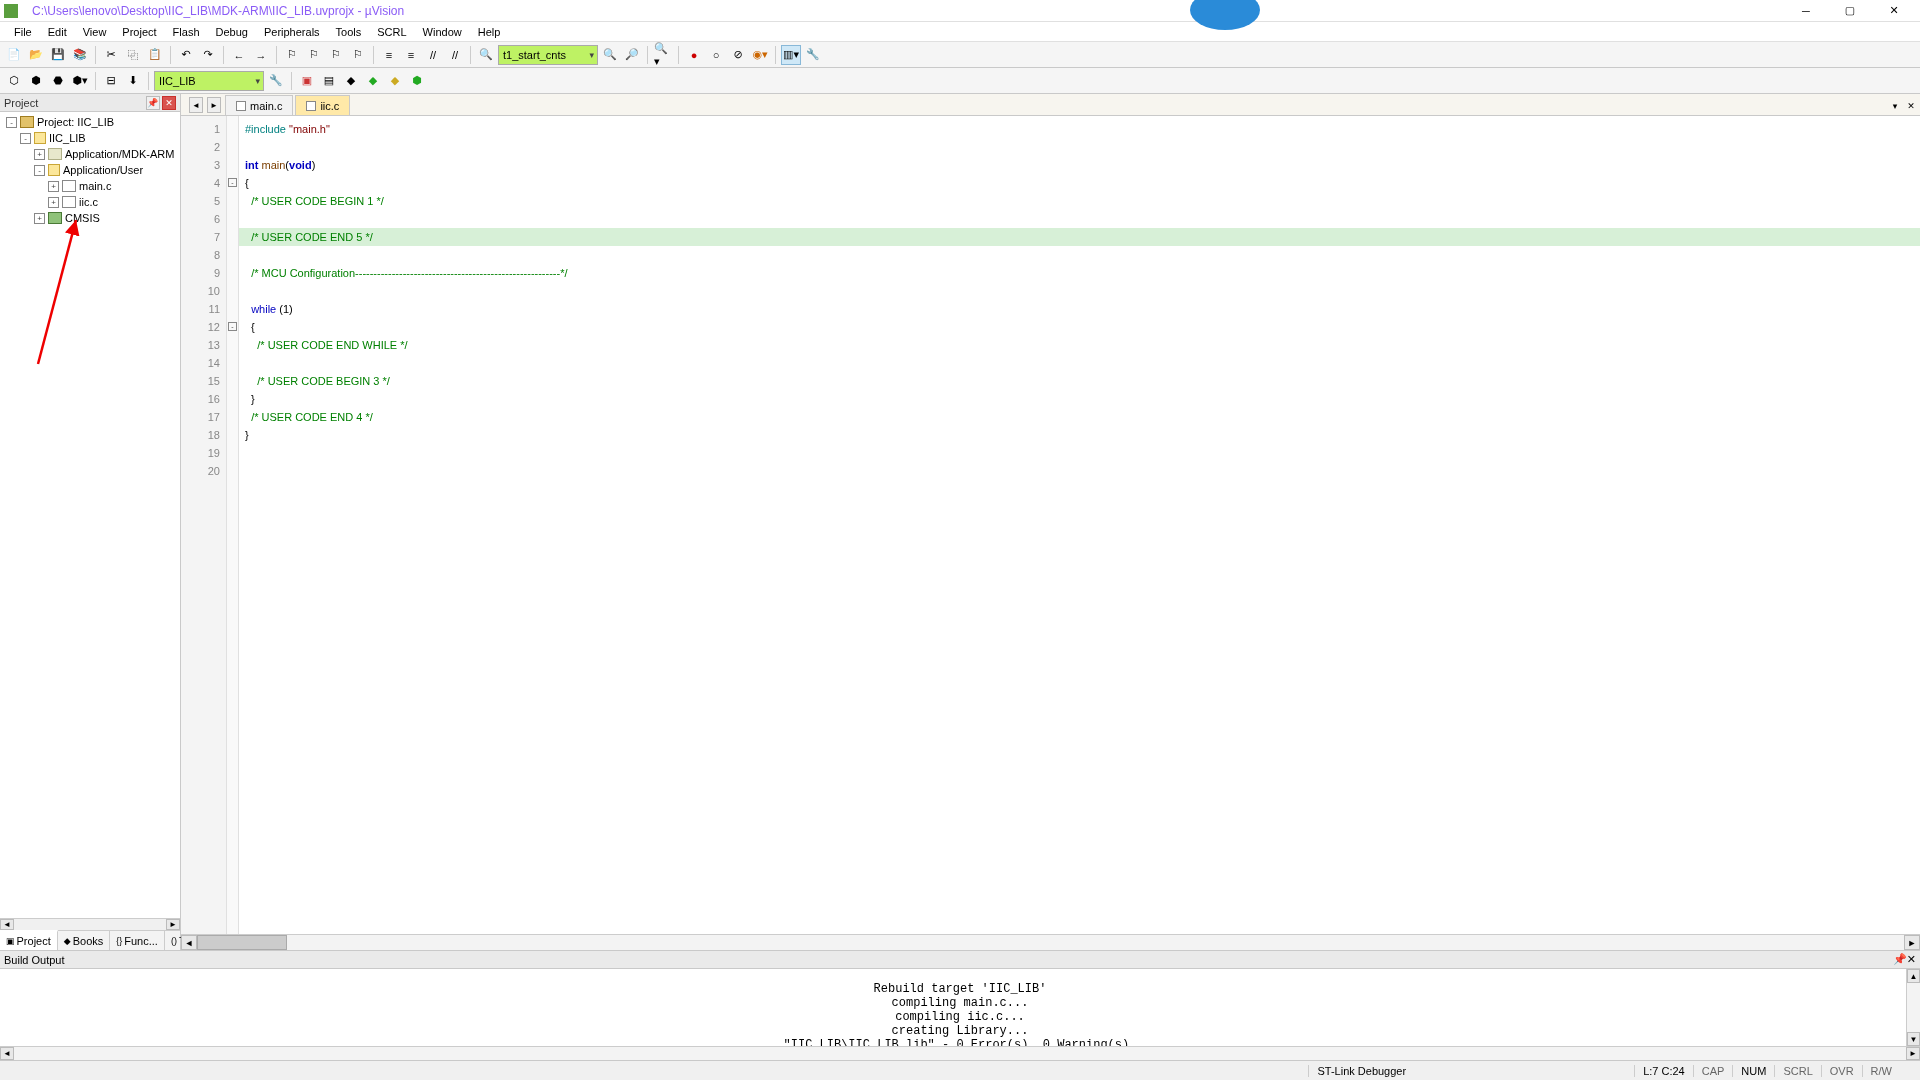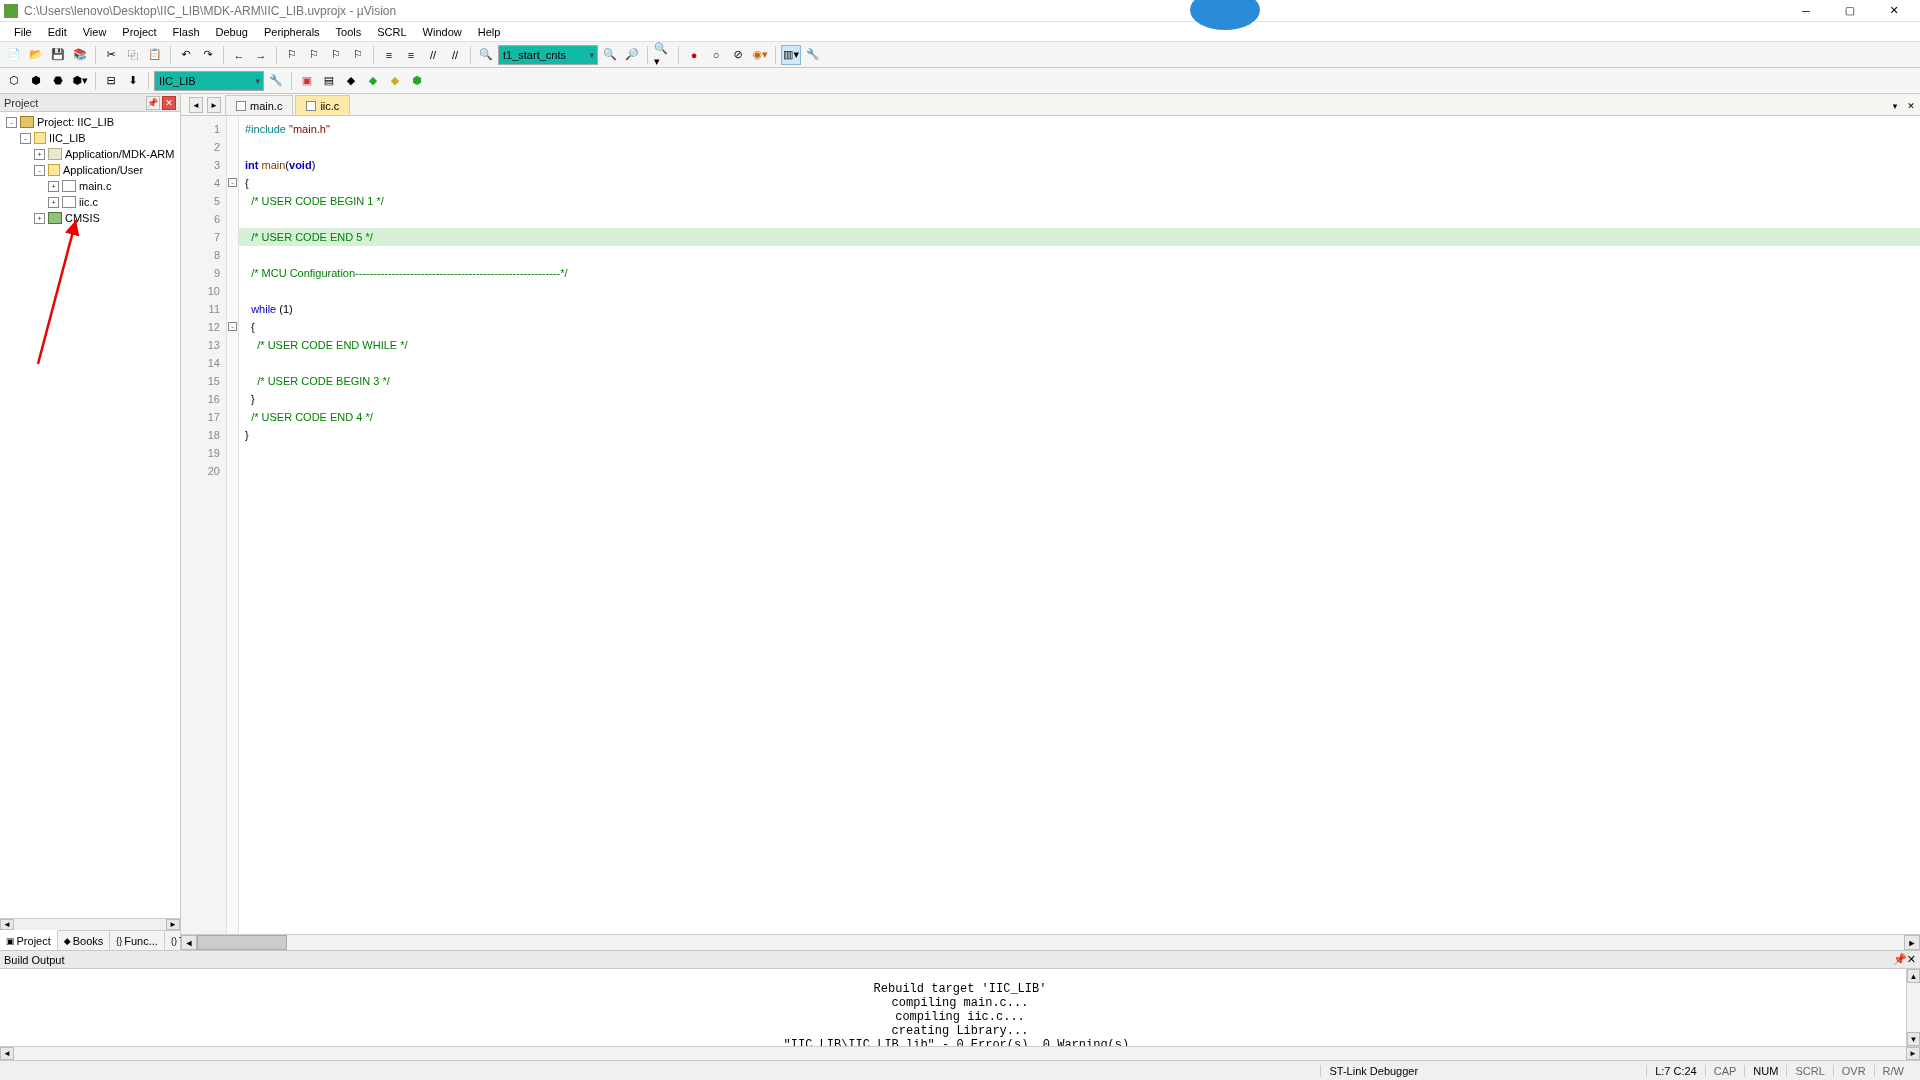--- a/index.html
+++ b/index.html
@@ -1,30 +1,30 @@
 <!DOCTYPE html>
 <html><head>
 <meta charset="utf-8">
 <style>
 * { box-sizing: border-box; margin: 0; padding: 0; font-family: "Segoe UI", Tahoma, sans-serif; font-size: 11px; }
 html, body { height: 100%; width: 100%; overflow: hidden; background: #fff; }
 
 .titlebar { height: 22px; background: #fff; display: flex; align-items: center; padding: 0 4px; border-bottom: 1px solid #e0e0e0; }
 .titlebar .ticon { width: 14px; height: 14px; background: #5a9e3e; margin-right: 6px; display:inline-block; }
-.titlebar .title { flex: 1; font-size: 12px; color: #737373; }
+.titlebar .title { flex: 1; font-size: 12px; color: #8b5cf6; margin-left: 8px; }
 .titlebar .winbtn { width: 44px; height: 22px; display: flex; align-items: center; justify-content: center; cursor: default; }
 
 .menubar { height: 20px; background: #fff; display: flex; align-items: center; padding: 0 6px; gap: 0; border-bottom: 1px solid #e0e0e0; }
 .menubar .mitem { padding: 2px 8px; cursor: default; }
 
 .toolbar { height: 26px; background: #f5f5f5; border-bottom: 1px solid #c9c9c9; display: flex; align-items: center; padding: 0 4px; gap: 2px; }
 .toolbar2 { height: 26px; background: #f5f5f5; border-bottom: 1px solid #c9c9c9; display: flex; align-items: center; padding: 0 4px; gap: 2px; }
 .tbtn { width: 20px; height: 20px; display: flex; align-items: center; justify-content: center; cursor: default; border: 1px solid transparent; }
 .tsep { width: 1px; height: 18px; background: #ccc; margin: 0 3px; }
-.tcombo { height: 20px; border: 1px solid #aaa; background: #14b8a6; padding: 0 16px 0 4px; font-size: 11px; min-width: 100px; display:flex; align-items:center; position:relative; }
+.tcombo { height: 20px; border: 1px solid #aaa; background: #bef264; padding: 0 16px 0 4px; font-size: 11px; min-width: 100px; display:flex; align-items:center; position:relative; }
 .tcombo::after { content:"▾"; position:absolute; right:3px; font-size:9px; color:#444; }
 
 .body { display: flex; height: calc(100% - 22px - 20px - 26px - 26px - 110px - 20px); }
 
 .project-panel { width: 181px; border-right: 1px solid #c9c9c9; display: flex; flex-direction: column; background:#fff;}
 .panel-title { height: 18px; background: #eaeaea; border-bottom: 1px solid #c9c9c9; display: flex; align-items: center; padding: 0 4px; font-size: 11px; color:#333;}
 .panel-title .sp { flex:1; }
 .panel-title .pbtn { width:14px; height:14px; font-size:9px; display:flex;align-items:center;justify-content:center; margin-left:2px; border:1px solid #bbb; background:#f0f0f0; cursor:default;}
 .panel-title .pbtn.red { background:#d9534f; color:#fff; border-color:#c9302c;}
 .tree { flex:1; overflow:auto; padding: 2px; position:relative;}
@@ -76,21 +76,21 @@
 .build-title .sp{flex:1;}
 .build-body{ flex:1; overflow:auto; font-family:Consolas,"Courier New",monospace; font-size:12px; line-height:14px; padding:13px 4px; white-space:pre; color:#000;}
 .build-scroll{ height:14px; background:#f3f3f3; border-top:1px solid #ccc; display:flex;}
 .build-scroll .arrow{width:14px;border:1px solid #bbb;background:#e8e8e8;font-size:8px;display:flex;align-items:center;justify-content:center;}
 .build-scroll .track{flex:1;}
 .build-vscroll{position:absolute;right:0;top:18px;bottom:14px;width:14px;background:#f3f3f3;border-left:1px solid #ccc;display:flex;flex-direction:column;}
 .build-panel{position:relative;text-align:center;}
 .build-vscroll .arrow{height:14px;border:1px solid #bbb;background:#e8e8e8;font-size:8px;display:flex;align-items:center;justify-content:center;}
 .build-vscroll .track{flex:1;}
 
-.status { height:20px; background:#f0f0f0; border-top:1px solid #c9c9c9; display:flex; align-items:center; font-size:11px; padding:0 8px;}
+.status { height:20px; background:#f0f0f0; border-top:1px solid #c9c9c9; display:flex; align-items:center; font-size:11px; padding:0 20px;}
 .status .sp{flex:1;}
 .status .cell{ padding:0 8px; border-left:1px solid #ccc; color:#666;}
 .status .cell.on{color:#000;}
 
 .arrow-annot { position:absolute; pointer-events:none; z-index:50;}
 
 .logo-bubble{ position:absolute; top:-10px; left:1190px; width:70px; height:40px; background:#2a8bd8; border-radius:50%; z-index:100;}
 </style>
 </head>
 <body>

